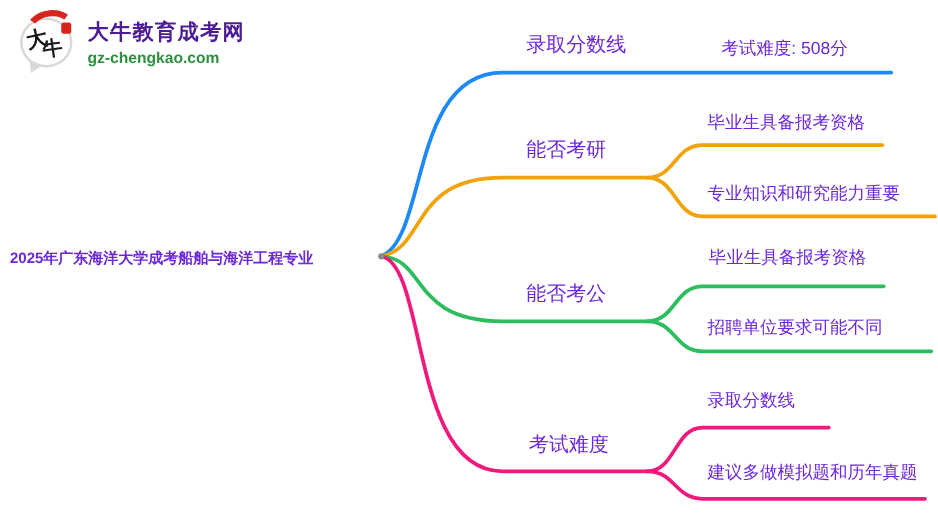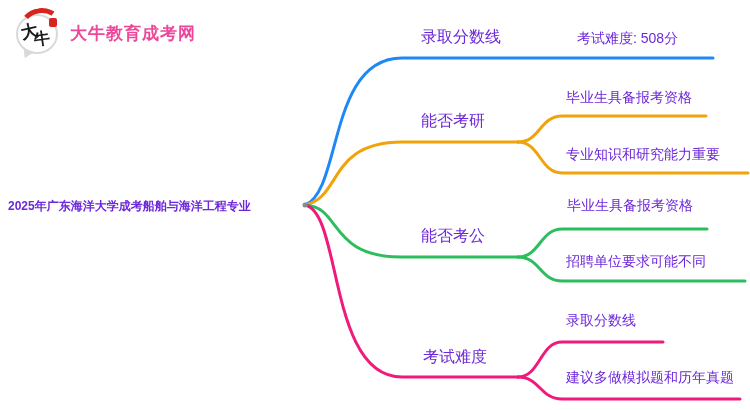--- a/index.html
+++ b/index.html
@@ -59,21 +59,22 @@
 <div class="logo">
   <div class="logo-badge">
     <div class="logo-bubble"></div>
     <div class="logo-bubble-tail"></div>
     <div class="logo-arc"></div>
     <div class="logo-char-a">大</div>
     <div class="logo-char-b">牛</div>
     <div class="logo-seal"></div>
   </div>
   <div class="logo-text">
-    <div class="logo-name" style="color: #ec4899;">大牛教育成考网</div>
+    <div class="logo-name" style="color: #4c1d95;">大牛教育成考网</div>
+    <div class="logo-domain" style="color: rgb(46, 143, 63);">gz-chengkao.com</div>
   </div>
 </div>
 
 <div class="node root-node" style="left:8px;top:195px;">2025年广东海洋大学成考船舶与海洋工程专业</div>
 
 <div class="node branch-label" style="left:421px;top:27px;">录取分数线</div>
 <div class="node leaf-label" style="left:577px;top:29px;">考试难度: 508分</div>
 
 <div class="node branch-label" style="left:421px;top:111px;">能否考研</div>
 <div class="node leaf-label" style="left:566px;top:88px;">毕业生具备报考资格</div>

